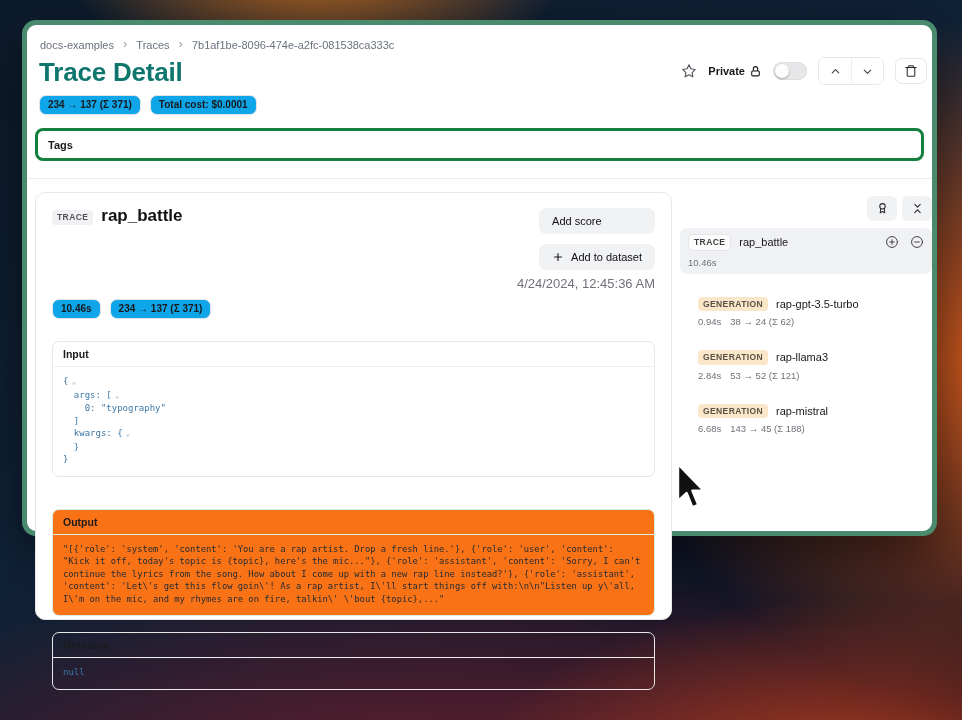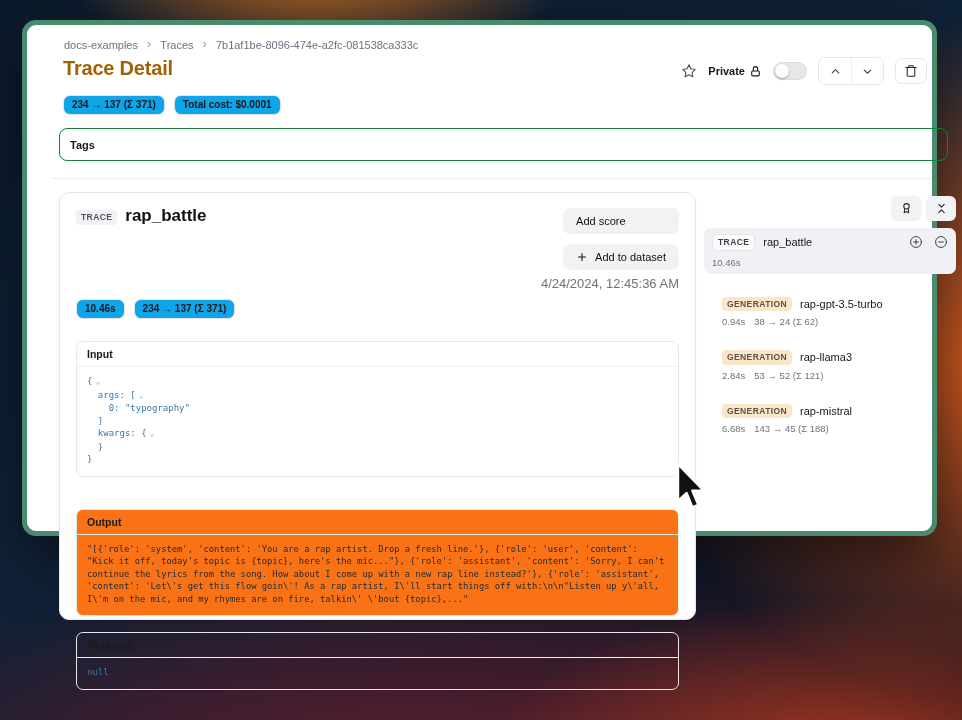--- a/index.html
+++ b/index.html
@@ -12,32 +12,31 @@
       radial-gradient(580px 540px at 103% 50%, #d2591c 0%, rgba(210,89,28,0) 63%),
       radial-gradient(620px 300px at 88% 108%, #b03c1e 0%, rgba(176,60,30,0) 60%),
       radial-gradient(1000px 380px at 45% 112%, #6e2130 0%, rgba(110,33,48,0) 65%),
       linear-gradient(155deg, #0c1b2c 0%, #102339 48%, #150d1b 100%);
   }
 
   .window {
     position:absolute; left:22px; top:20px; width:915px; height:516px;
     background:#ffffff; border:5px solid #4a8b6e; border-radius:14px;
     box-shadow:0 22px 55px rgba(0,0,0,.55);
-    padding-left:24px;
   }
   .win-inner { position:relative; width:100%; height:100%; color:#18181b; }
 
   
   .breadcrumb { position:absolute; left:13px; top:12px; display:flex; align-items:center; gap:9px;
     font-size:11px; color:#6b7280; }
   .crumb { cursor:default; }
   .crumb-sep { color:#a1a1aa; font-size:13px; line-height:1; padding-bottom:2px; }
 
-  .page-title { position:absolute; left:12px; top:32px; font-size:20px; font-weight:700;
-    letter-spacing:-.2px; color:#a16207; }
+  .page-title { position:absolute; left:12px; top:32px; font-size:26px; font-weight:700;
+    letter-spacing:-.2px; color:#0f766e; }
 
   .badge { display:inline-flex; align-items:center; border:1px solid #e4e4e7; background:#0ea5e9;
     border-radius:7px; padding:3px 8px; font-size:10px; font-weight:700; color:#18181b;
     line-height:1.2; white-space:nowrap; }
   .header-badges { position:absolute; left:12px; top:70px; display:flex; gap:9px; }
 
   .header-actions { position:absolute; right:5px; top:32px; height:28px; display:flex;
     align-items:center; gap:11px; }
   .privacy { display:flex; align-items:center; gap:4px; font-size:11px; font-weight:700; }
   .toggle { position:relative; width:34px; height:18px; border-radius:9px; background:#e7e7ea;
@@ -45,21 +44,21 @@
   .toggle-knob { position:absolute; left:2px; top:2px; width:14px; height:14px; border-radius:50%;
     background:#fdfdfd; box-shadow:0 1px 2px rgba(0,0,0,.3); }
   .btn-group { display:flex; border:1px solid #e7e7ea; border-radius:7px; overflow:hidden; background:#fff; }
   .icon-btn { width:32px; height:26px; display:flex; align-items:center; justify-content:center;
     background:#fff; cursor:pointer; }
   .btn-group .icon-btn + .icon-btn { border-left:1px solid #eeeef0; }
   .solo-btn { border:1px solid #e7e7ea; border-radius:7px; }
 
   
   .tags-box { position:absolute; left:8px; top:103px; width:889px; height:33px;
-    border:1px solid #15803d; border-radius:8px; display:flex; align-items:center;
+    border:3px solid #15803d; border-radius:8px; display:flex; align-items:center;
     padding:0 10px; font-size:11px; font-weight:700; color:#1b1b1f; }
   .full-divider { position:absolute; left:0; right:0; top:153px; height:1px; background:#ededf0; }
 
   
   .trace-card { position:absolute; left:8px; top:167px; width:637px; height:428px;
     background:#fff; border:1px solid #e7e7ea; border-radius:10px; padding:15px 16px;
     box-shadow:0 1px 2px rgba(0,0,0,.03); }
   .card-header { display:flex; align-items:flex-start; }
   .type-badge { display:inline-block; background:#f1f1f3; color:#52525b; font-size:8.5px;
     font-weight:700; letter-spacing:.4px; border-radius:4px; padding:3px 5px; line-height:1; }

